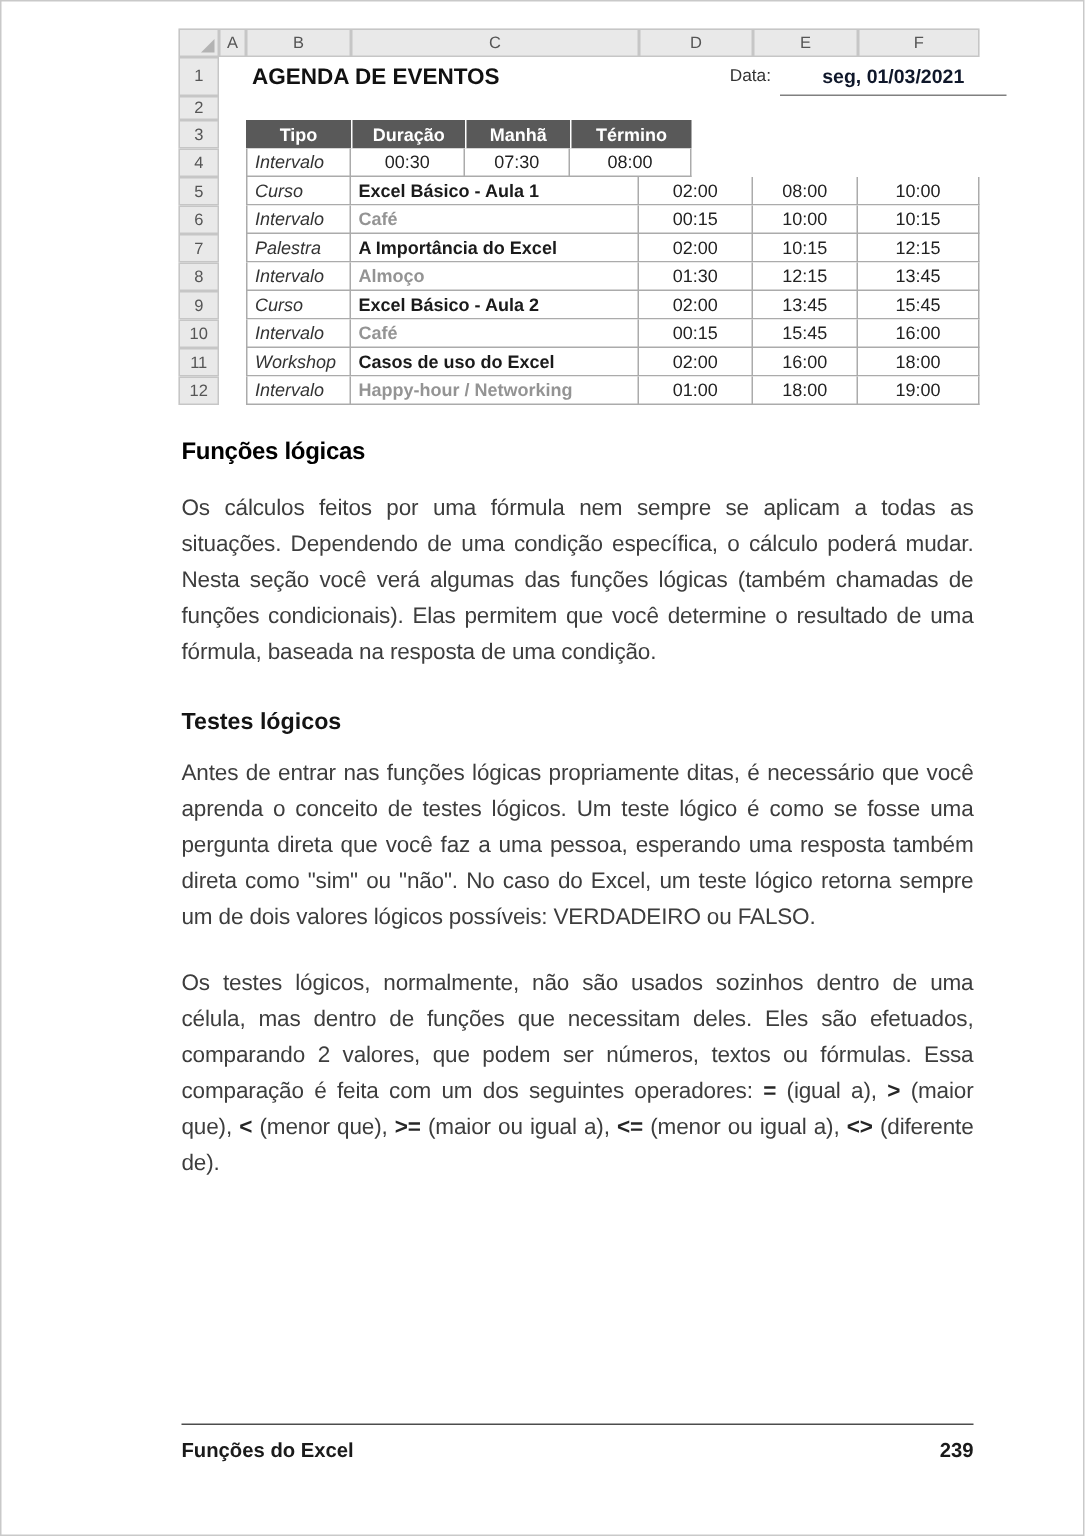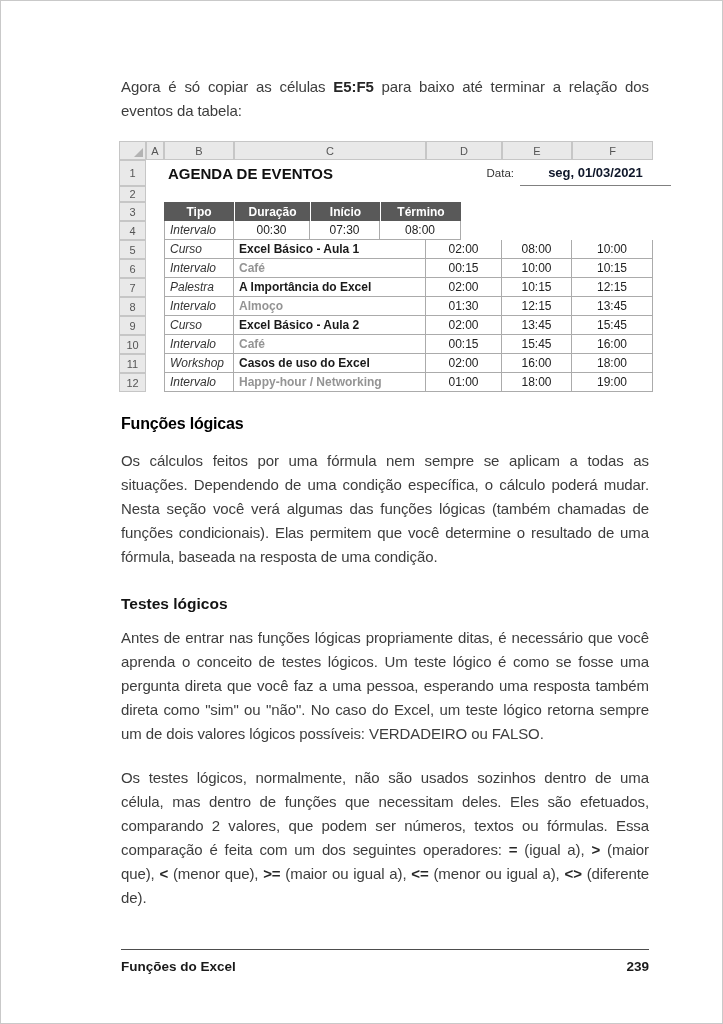--- a/index.html
+++ b/index.html
@@ -96,21 +96,20 @@
     padding-top: 9px;
     display: flex; justify-content: space-between;
     font-size: 13.5px; font-weight: 700; color: #1a1a1a; gap: 24px;
   }
 </style>
 </head>
 <body>
 
 <div class="content">
 
-  <p class="para intro"><span>Agora é só copiar as células </span><span class="b">E5:F5</span><span> para baixo até terminar a relação dos eventos da tabela:</span></p>
 
   <div class="sheet">
 
     <div class="srow col-letters">
       <div class="cell chrome corner w-rn">
           <span class="corner-tri"></span>
         </div>
       <div class="cell chrome w-a">A</div>
       <div class="cell chrome w-b">B</div>
       <div class="cell chrome w-c">C</div>
@@ -129,21 +128,21 @@
 
     <div class="srow r2">
       <div class="cell chrome w-rn">2</div>
     </div>
 
     <div class="srow r-data">
       <div class="cell chrome w-rn">3</div>
       <div class="cell w-a"></div>
       <div class="cell thead first w-b">Tipo</div>
       <div class="cell thead w-d">Duração</div>
-      <div class="cell thead w-e">Início</div>
+      <div class="cell thead w-e">Manhã</div>
       <div class="cell thead w-f">Término</div>
     </div>
 
     <div class="srow r-data">
       <div class="cell chrome w-rn">4</div>
       <div class="cell w-a"></div>
       <div class="cell tcell left-edge tipo w-b">Intervalo</div>
       <div class="cell tcell time w-d">00:30</div>
       <div class="cell tcell time w-e">07:30</div>
       <div class="cell tcell time w-f">08:00</div>

